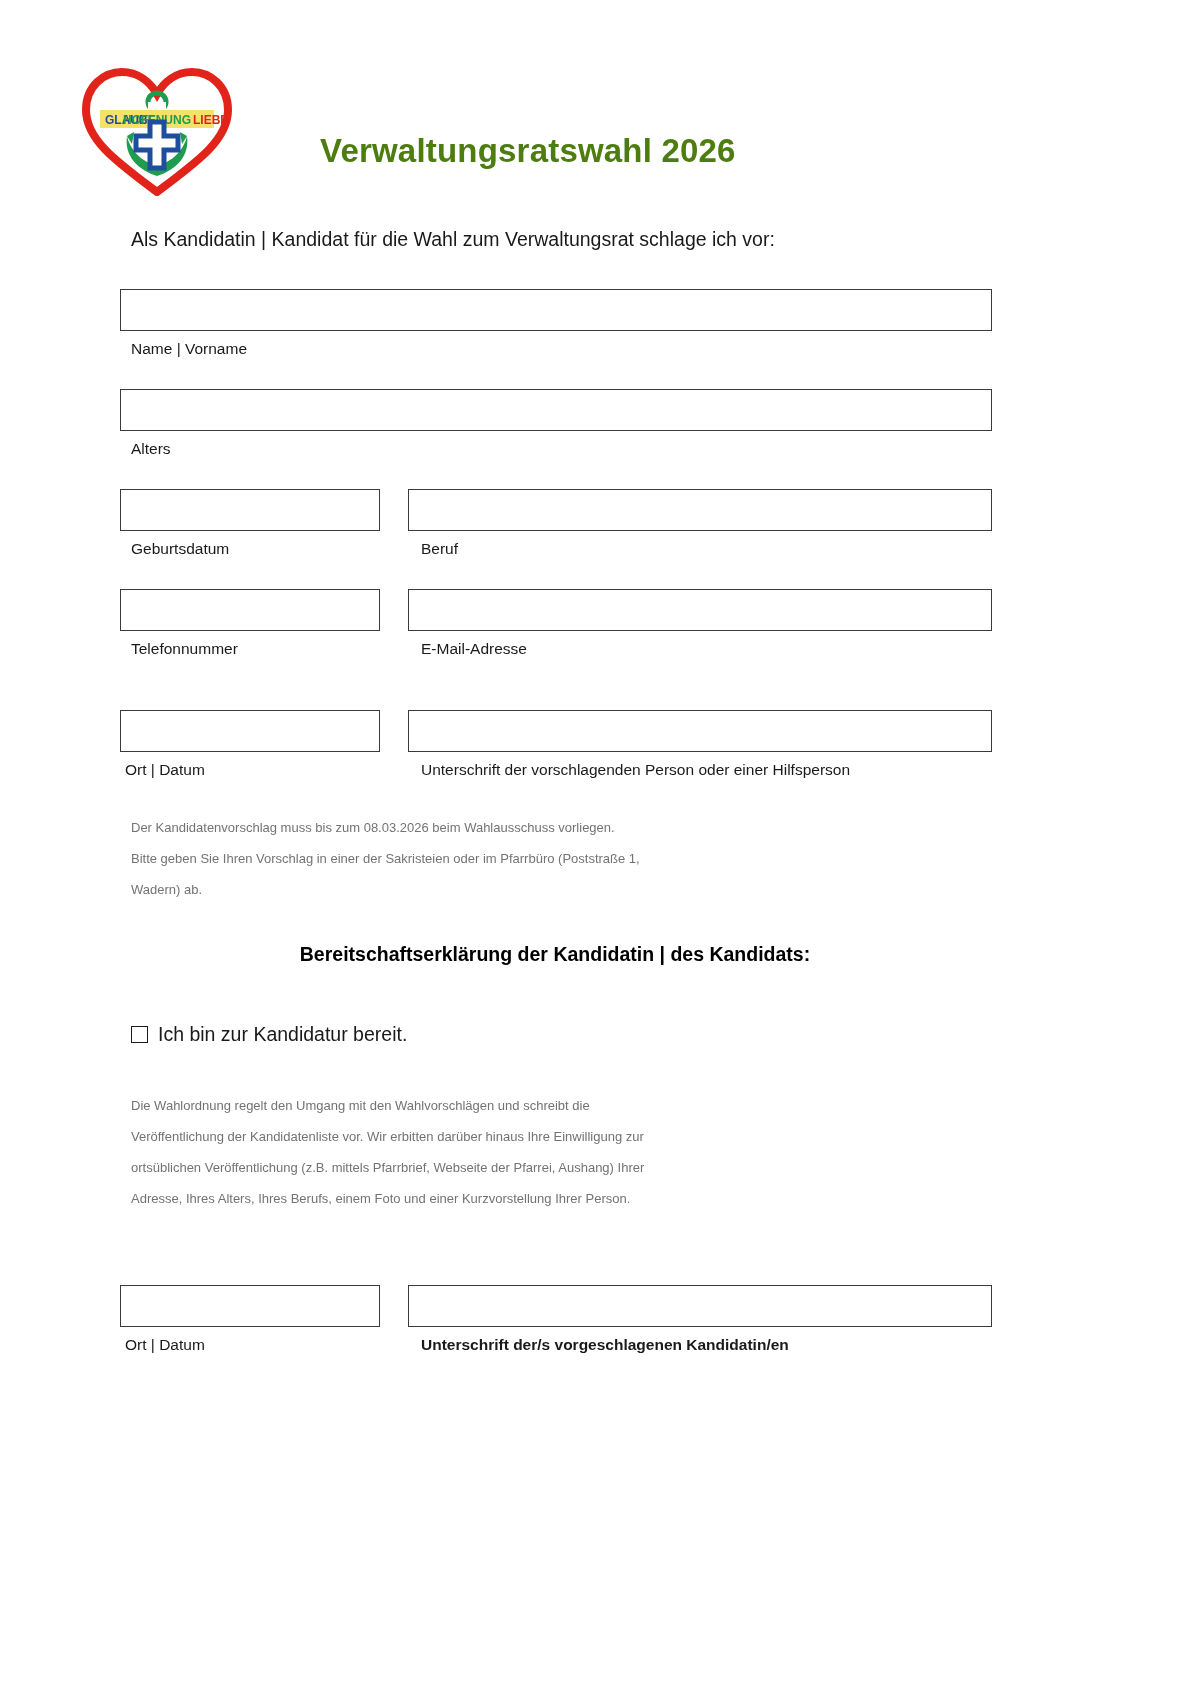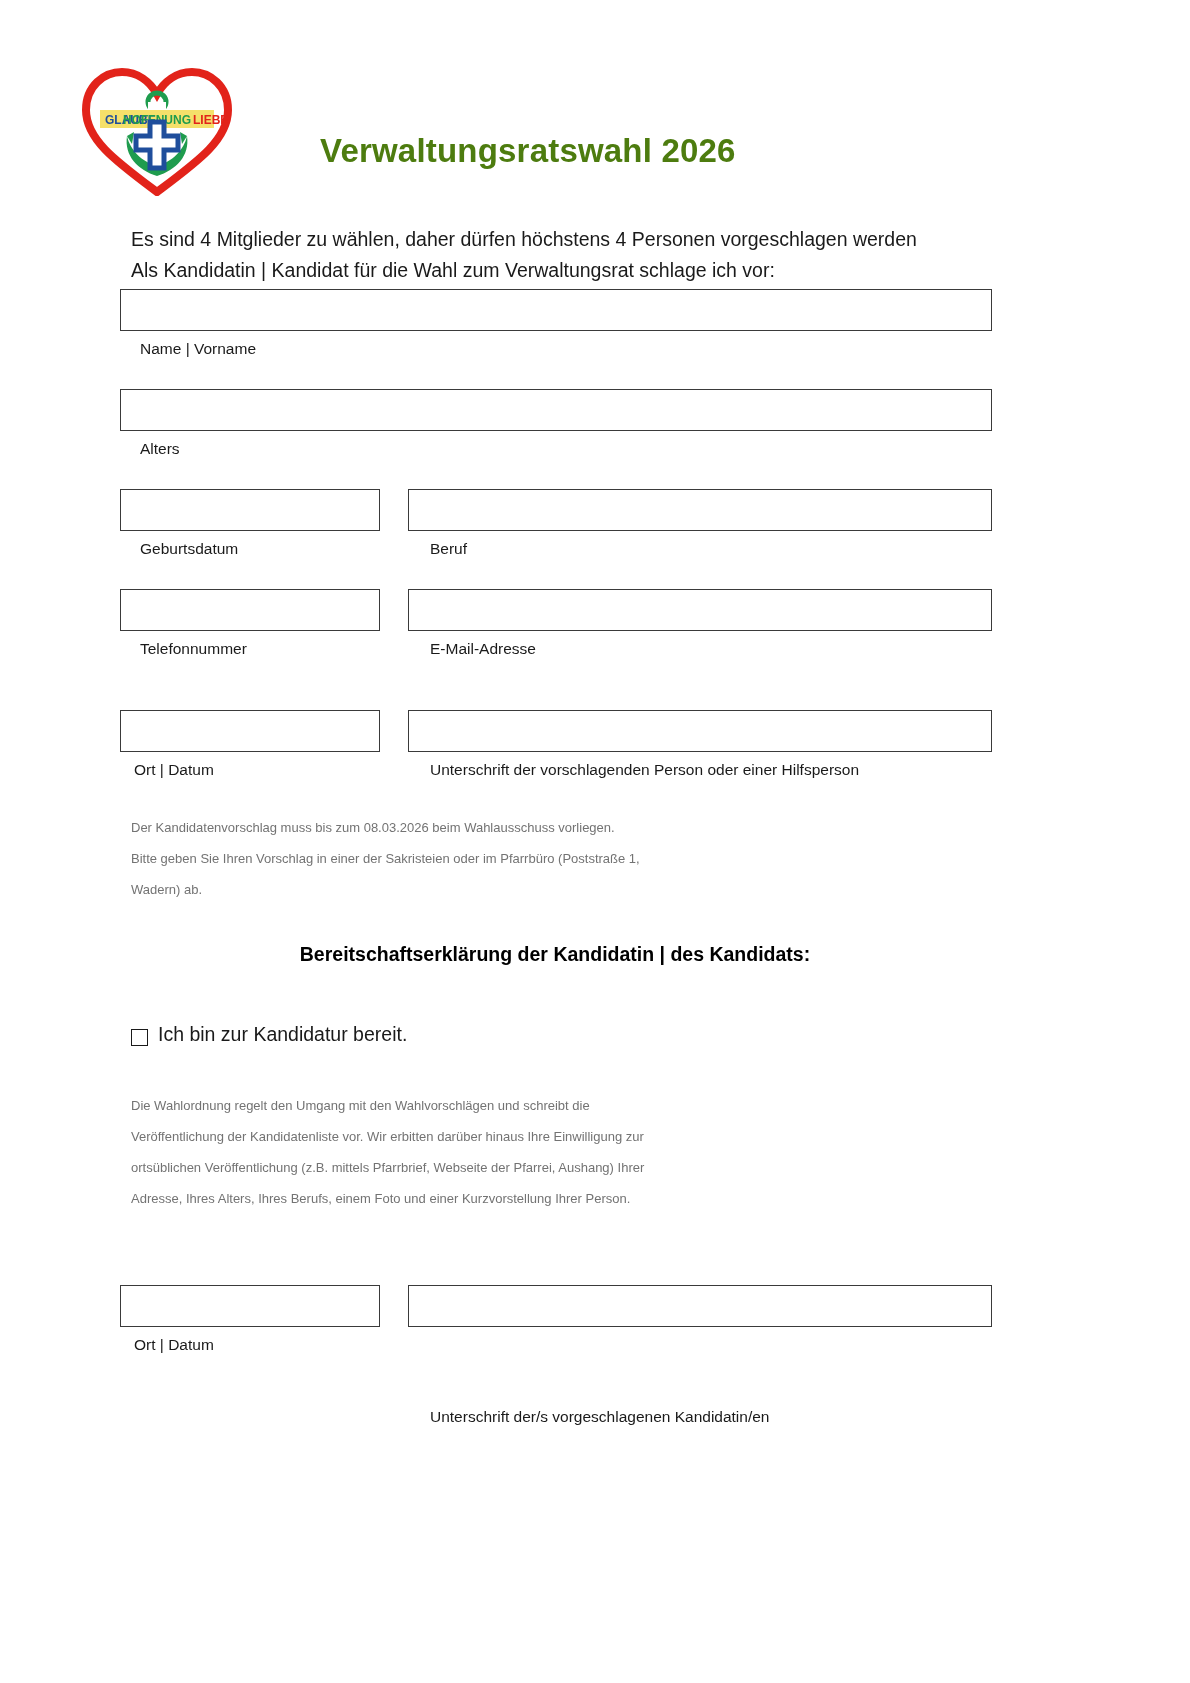--- a/index.html
+++ b/index.html
@@ -67,21 +67,20 @@
     border: 1px solid #3a3a3a;
     background: #ffffff;
     box-sizing: border-box;
   }
   .flabel {
     position: absolute;
     font-size: 15.5px;
     line-height: 20px;
     color: #1a1a1a;
     white-space: nowrap;
-    margin-left: 9px;
   }
 
   
   .para {
     position: absolute;
     font-size: 13px;
     line-height: 31px;
     color: #737373;
   }
   .para div { white-space: nowrap; }
@@ -96,21 +95,21 @@
     font-weight: bold;
     color: #000000;
     white-space: nowrap;
   }
 
   .checkbox-row {
     position: absolute;
     left: 131px;
     top: 1022px;
     display: flex;
-    align-items: flex-end;
+    align-items: center;
     gap: 10px;
   }
   .checkbox-box {
     width: 17px;
     height: 17px;
     border: 1.6px solid #1a1a1a;
     box-sizing: border-box;
     background: #ffffff;
     flex: 0 0 auto;
   }
@@ -158,21 +157,20 @@
         <path d="M115,92 L 108,88 L 110,100 Z" fill="#1f9c4e"></path>
 
         <path d="M78,78 L92,78 L92,92 L106,92 L106,106 L92,106 L92,124 L78,124 L78,106 L64,106 L64,92 L78,92 Z" fill="#ffffff" stroke="#1f4e9c" stroke-width="5"></path>
       </svg>
     </div>
 
     <div class="doc-title">Verwaltungsratswahl 2026</div>
   </div>
 
   <div class="intro">
-    <div>Es sind 4 Mitglieder zu wählen, daher dürfen höchstens 4 Personen vorgeschlagen werden</div>
     <div>Als Kandidatin | Kandidat für die Wahl zum Verwaltungsrat schlage ich vor:</div>
   </div>
 
   <div class="fbox" style="left:120px; top:289px; width:872px; height:42px;"></div>
   <div class="flabel" style="left:131px; top:339px;">Name | Vorname</div>
 
   <div class="fbox" style="left:120px; top:389px; width:872px; height:42px;"></div>
   <div class="flabel" style="left:131px; top:439px;">Alters</div>
 
   <div class="fbox" style="left:120px; top:489px; width:260px; height:42px;"></div>
@@ -210,15 +208,15 @@
     <div>Die Wahlordnung regelt den Umgang mit den Wahlvorschlägen und schreibt die</div>
     <div>Veröffentlichung der Kandidatenliste vor. Wir erbitten darüber hinaus Ihre Einwilligung zur</div>
     <div>ortsüblichen Veröffentlichung (z.B. mittels Pfarrbrief, Webseite der Pfarrei, Aushang) Ihrer</div>
     <div>Adresse, Ihres Alters, Ihres Berufs, einem Foto und einer Kurzvorstellung Ihrer Person.</div>
   </div>
 
   <div class="fbox" style="left:120px; top:1285px; width:260px; height:42px;"></div>
   <div class="flabel" style="left:125px; top:1335px;">Ort | Datum</div>
 
   <div class="fbox" style="left:408px; top:1285px; width:584px; height:42px;"></div>
-  <div class="flabel" style="left:421px; top:1407px;">Unterschrift der/s vorgeschlagenen Kandidatin/en</div>
+  <div class="flabel" style="left:421px; top:1335px;font-weight:bold;">Unterschrift der/s vorgeschlagenen Kandidatin/en</div>
 
 </div>
 
 </body></html>

